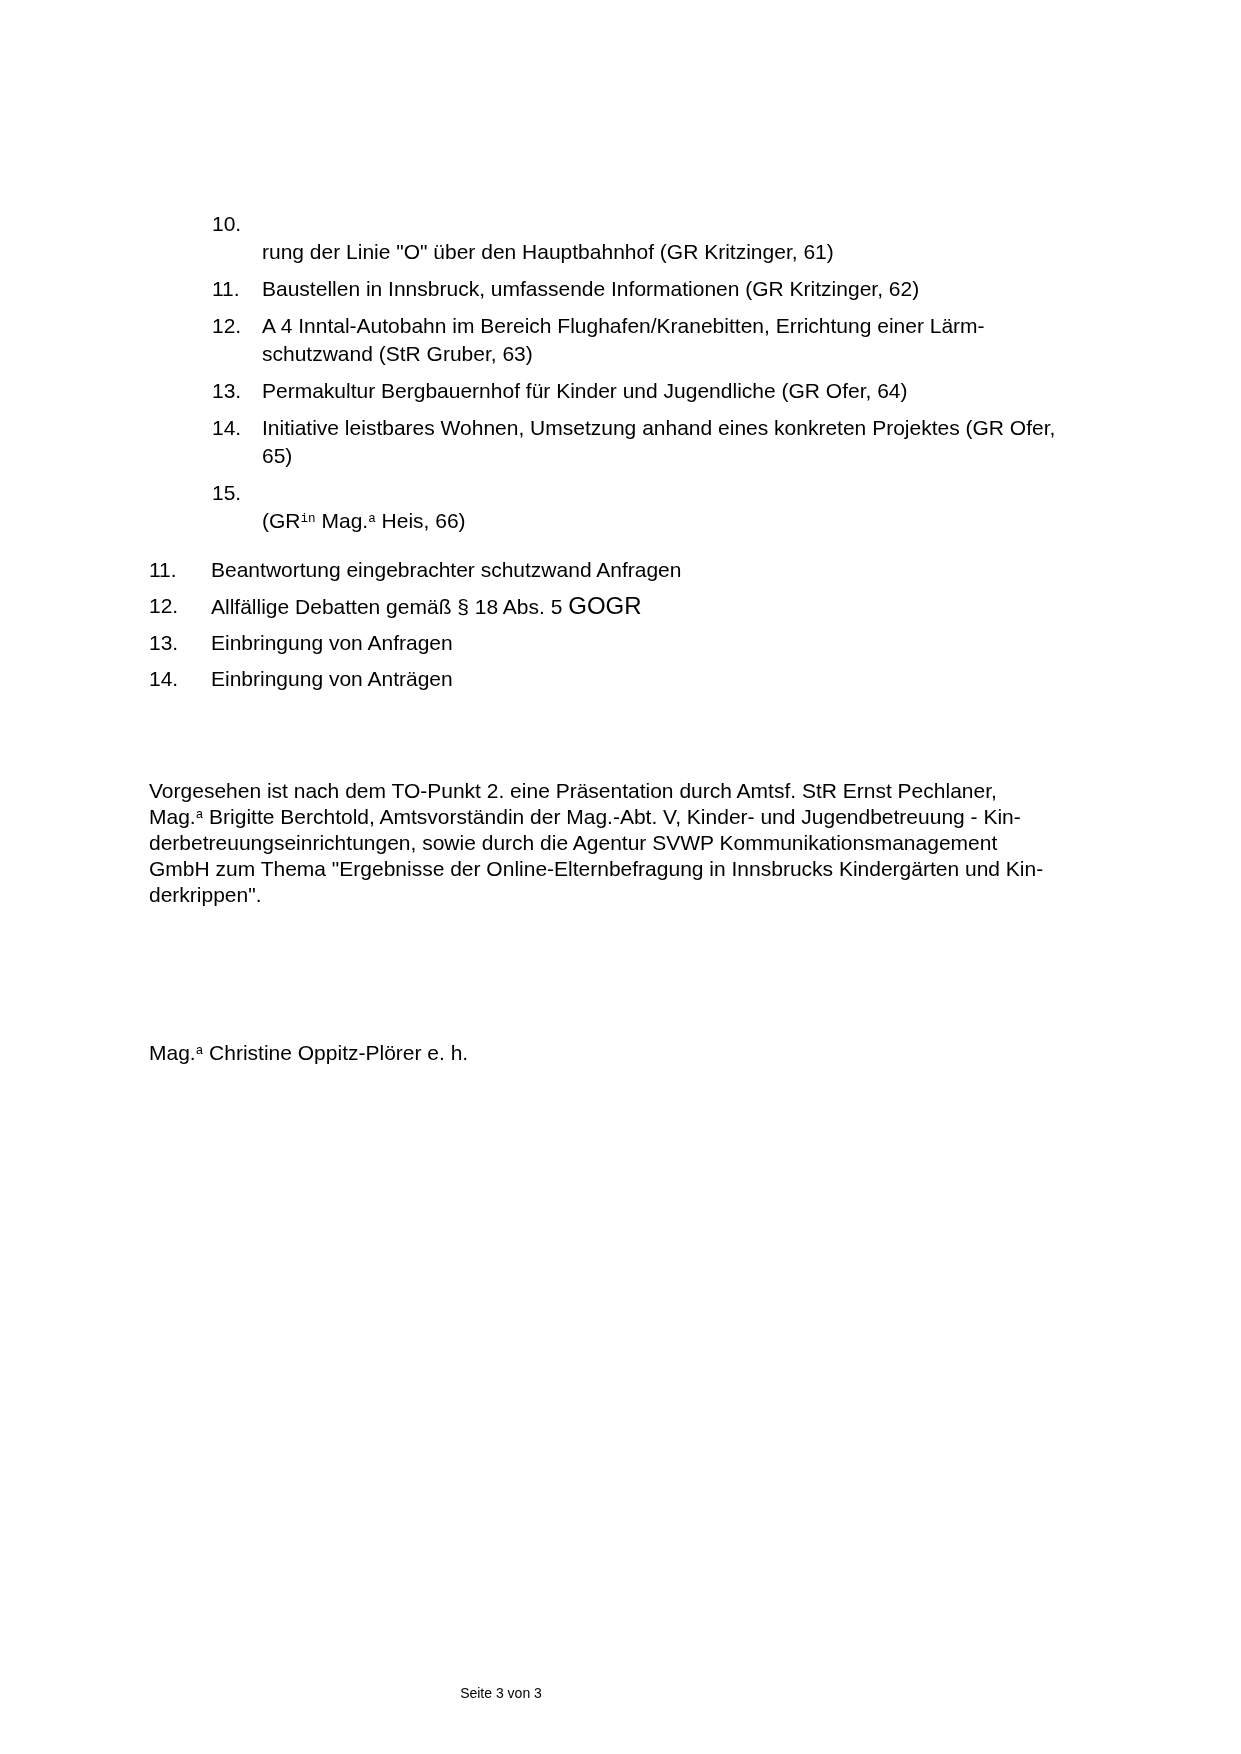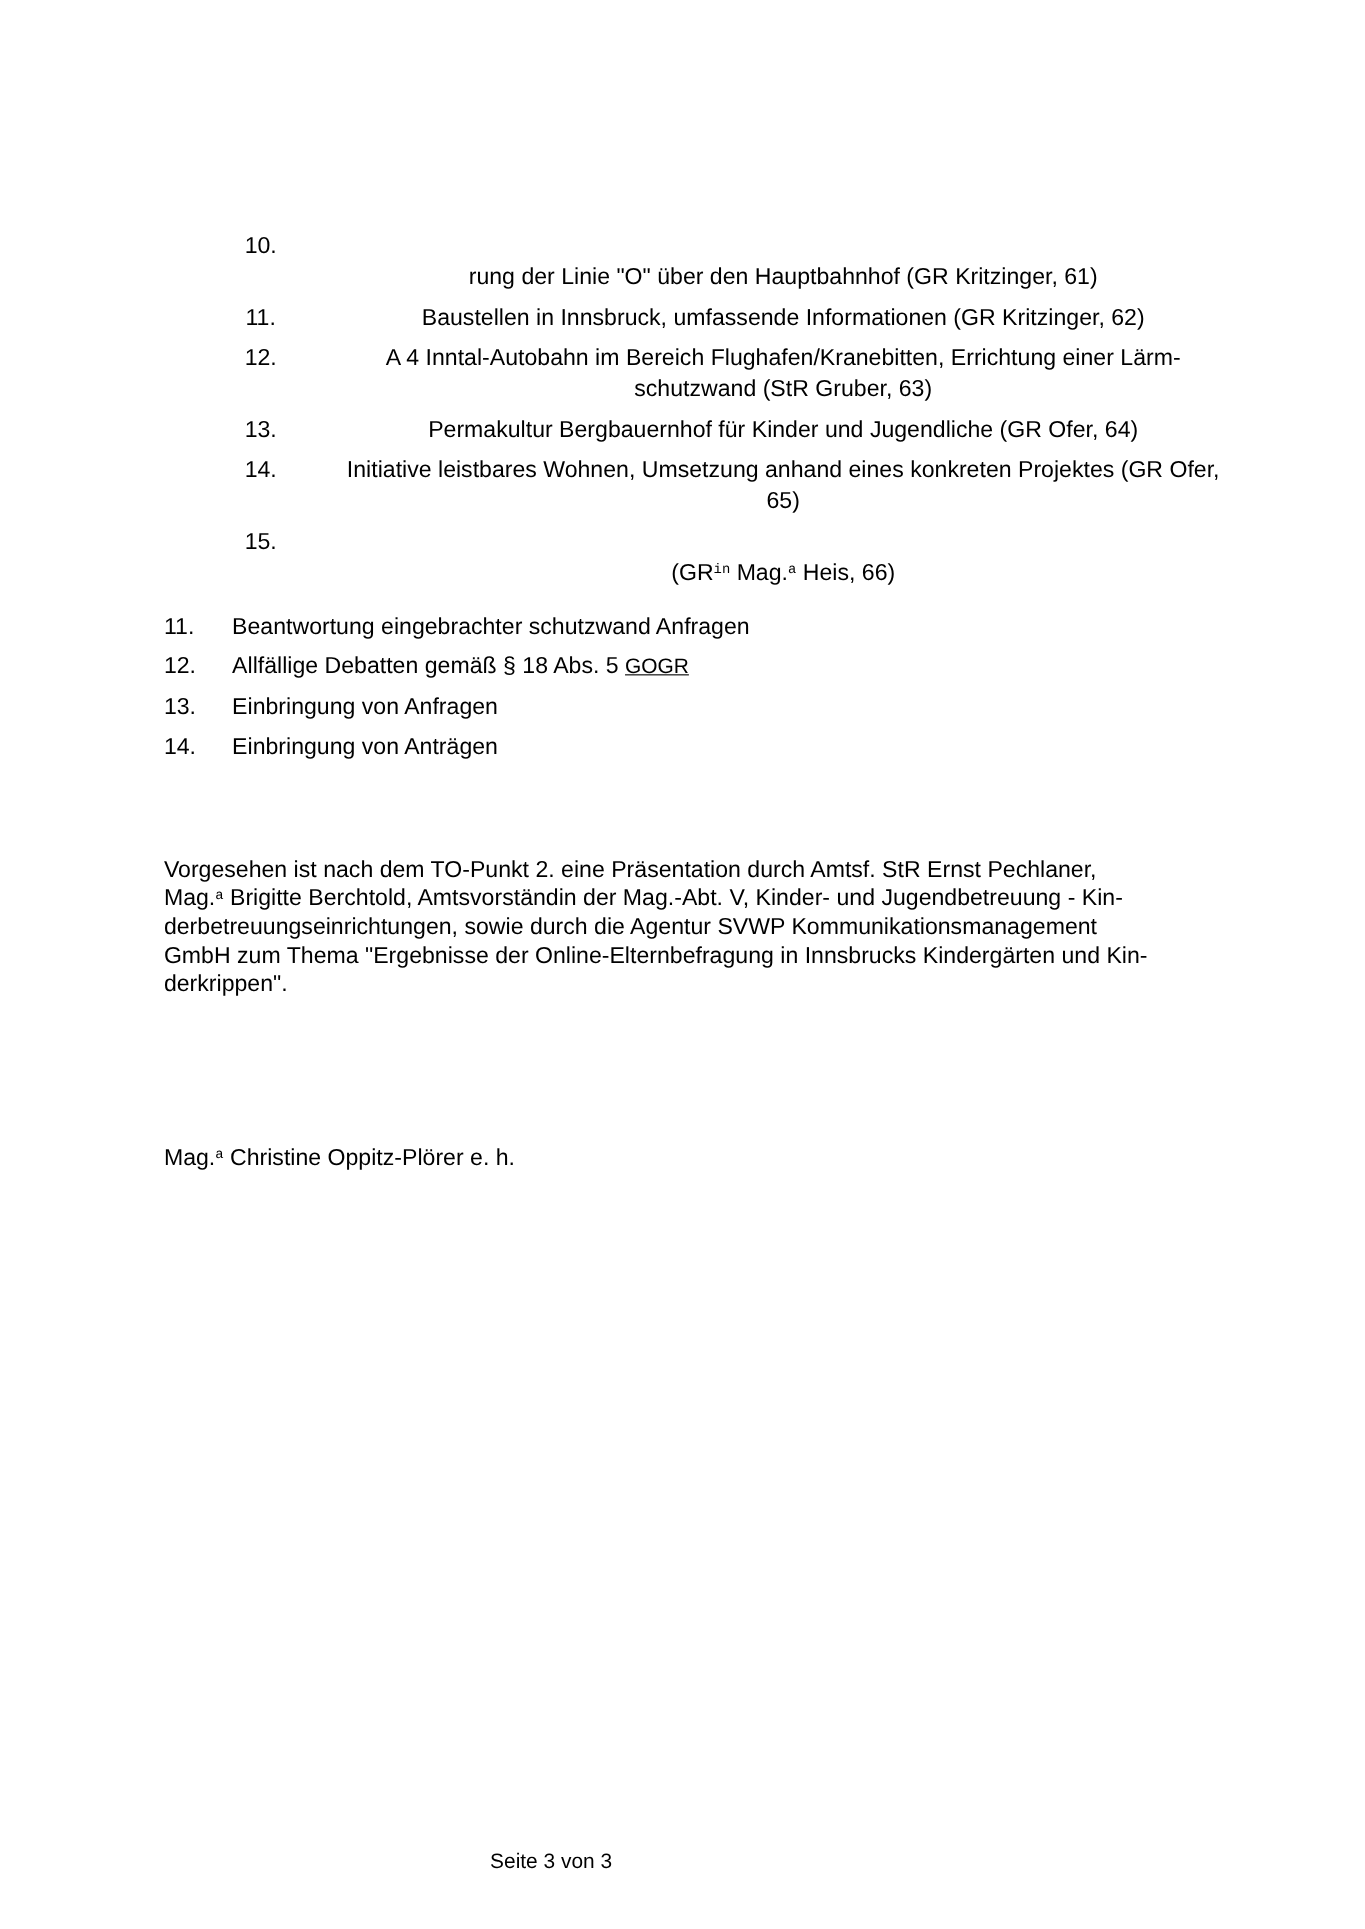--- a/index.html
+++ b/index.html
@@ -29,21 +29,20 @@
     }
     
     .sub-list {
       position: absolute;
       left: 212px;
       top: 210px;
     }
     .sub-list .li {
       line-height: 28px;
       margin-bottom: 9px;
-      text-align: center;
     }
     .sub-list .num { width: 50px; }
     .sub-list .txt { width: 900px; }
     
     .outer-list {
       position: absolute;
       left: 149px;
       top: 556px;
     }
     .outer-list .li {
@@ -82,34 +81,33 @@
     .signature .sig-line + .sig-line {
       margin-top: 11px;
     }
     
     .footer {
       position: absolute;
       left: 0;
       top: 1682px;
       width: 1002px;
       text-align: center;
-      font-size: 19px;
+      font-size: 14px;
       line-height: 22px;
     }
     sup {
       font-size: 0.6em;
       line-height: 0;
       vertical-align: baseline;
       position: relative;
       top: -0.5em;
       font-family: Liberation Mono, monospace;
     }
     .large {
-      font-size: 19px;
-      text-decoration: underline;
+      font-size: 24px;
     }
   </style>
 </head>
 <body>
 
 <div class="page">
 
   <div class="sub-list">
     <div class="li">
       <span class="num">10.</span>

